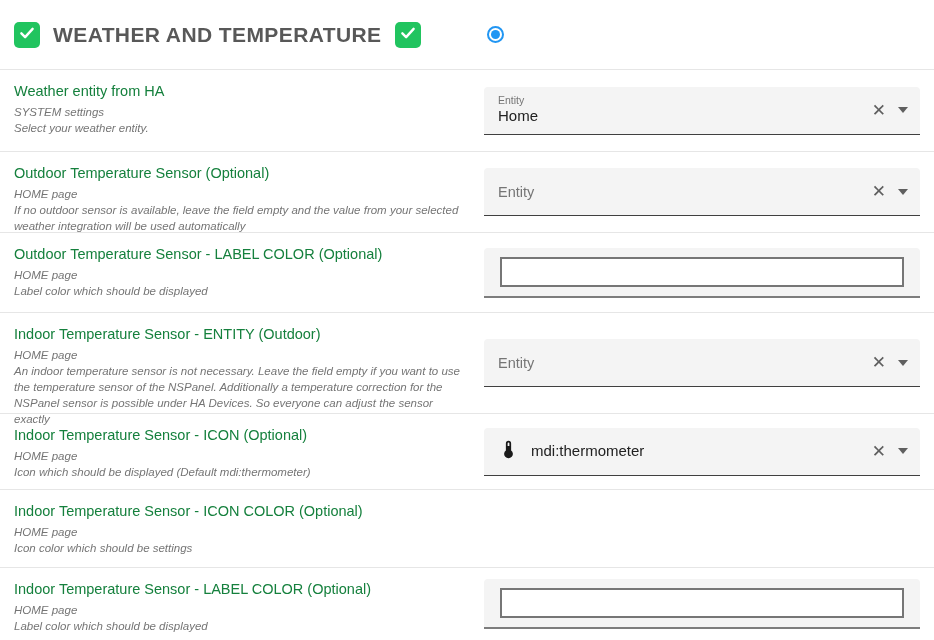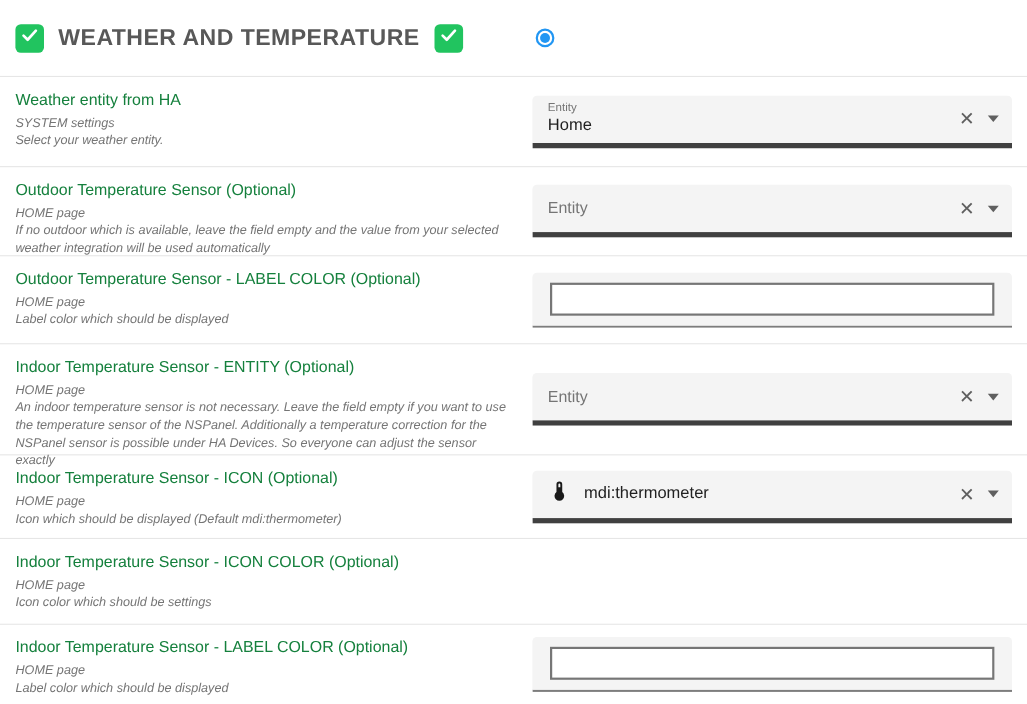--- a/index.html
+++ b/index.html
@@ -44,21 +44,21 @@
   .r2 { height: 81px; }
   .r3 { height: 80px; }
   .r4 { height: 101px; }
   .r5 { height: 76px; }
   .r6 { height: 78px; flex-direction: column; }
   .r7 { flex: 1 1 auto; gap: 16px; }
 
   
   .field {
     width: 436px; height: 48px; background: #f4f4f4;
-    border-radius: 4px 4px 0 0; border-bottom: 5px solid #404040;
+    border-radius: 4px 4px 0 0; border-bottom: 1px solid #404040;
     display: flex; align-items: center; padding: 0 12px 0 14px; cursor: pointer;
   }
   .field-main { flex: 1 1 auto; display: flex; flex-direction: column; justify-content: center; }
   .float-label { font-size: 10.5px; color: #757575; line-height: 1.2; }
   .field-value { font-size: 15px; color: #212121; line-height: 1.25; }
   .field-placeholder { font-size: 14.5px; color: #757575; }
   .field-iconvalue { display: flex; align-items: center; gap: 12px; }
   .field-iconvalue svg { width: 21px; height: 21px; flex: 0 0 auto; }
   .clear-x {
     font-size: 17px; color: #5f5f5f; line-height: 1; padding: 2px 4px; cursor: pointer;
@@ -121,21 +121,21 @@
         <span class="clear-x">✕</span>
         <span class="caret"></span>
       </div>
     </div>
   </div>
 
   <div class="row r2">
     <div class="row-text">
       <div class="row-label">Outdoor Temperature Sensor (Optional)</div>
       <div class="row-page">HOME page</div>
-      <div class="row-desc">If no outdoor which is available, leave the field empty and the value from your selected weather integration will be used automatically</div>
+      <div class="row-desc">If no outdoor sensor is available, leave the field empty and the value from your selected weather integration will be used automatically</div>
     </div>
     <div class="row-fieldcol">
       <div class="field">
         <div class="field-main">
           <span class="field-placeholder">Entity</span>
         </div>
         <span class="clear-x">✕</span>
         <span class="caret"></span>
       </div>
     </div>
@@ -149,21 +149,21 @@
     </div>
     <div class="row-fieldcol">
       <div class="inputwrap">
         <input type="text" value="" style="">
       </div>
     </div>
   </div>
 
   <div class="row r4">
     <div class="row-text">
-      <div class="row-label">Indoor Temperature Sensor - ENTITY (Optional)</div>
+      <div class="row-label">Indoor Temperature Sensor - ENTITY (Outdoor)</div>
       <div class="row-page">HOME page</div>
       <div class="row-desc">An indoor temperature sensor is not necessary. Leave the field empty if you want to use the temperature sensor of the NSPanel. Additionally a temperature correction for the NSPanel sensor is possible under HA Devices. So everyone can adjust the sensor exactly</div>
     </div>
     <div class="row-fieldcol">
       <div class="field">
         <div class="field-main">
           <span class="field-placeholder">Entity</span>
         </div>
         <span class="clear-x">✕</span>
         <span class="caret"></span>

